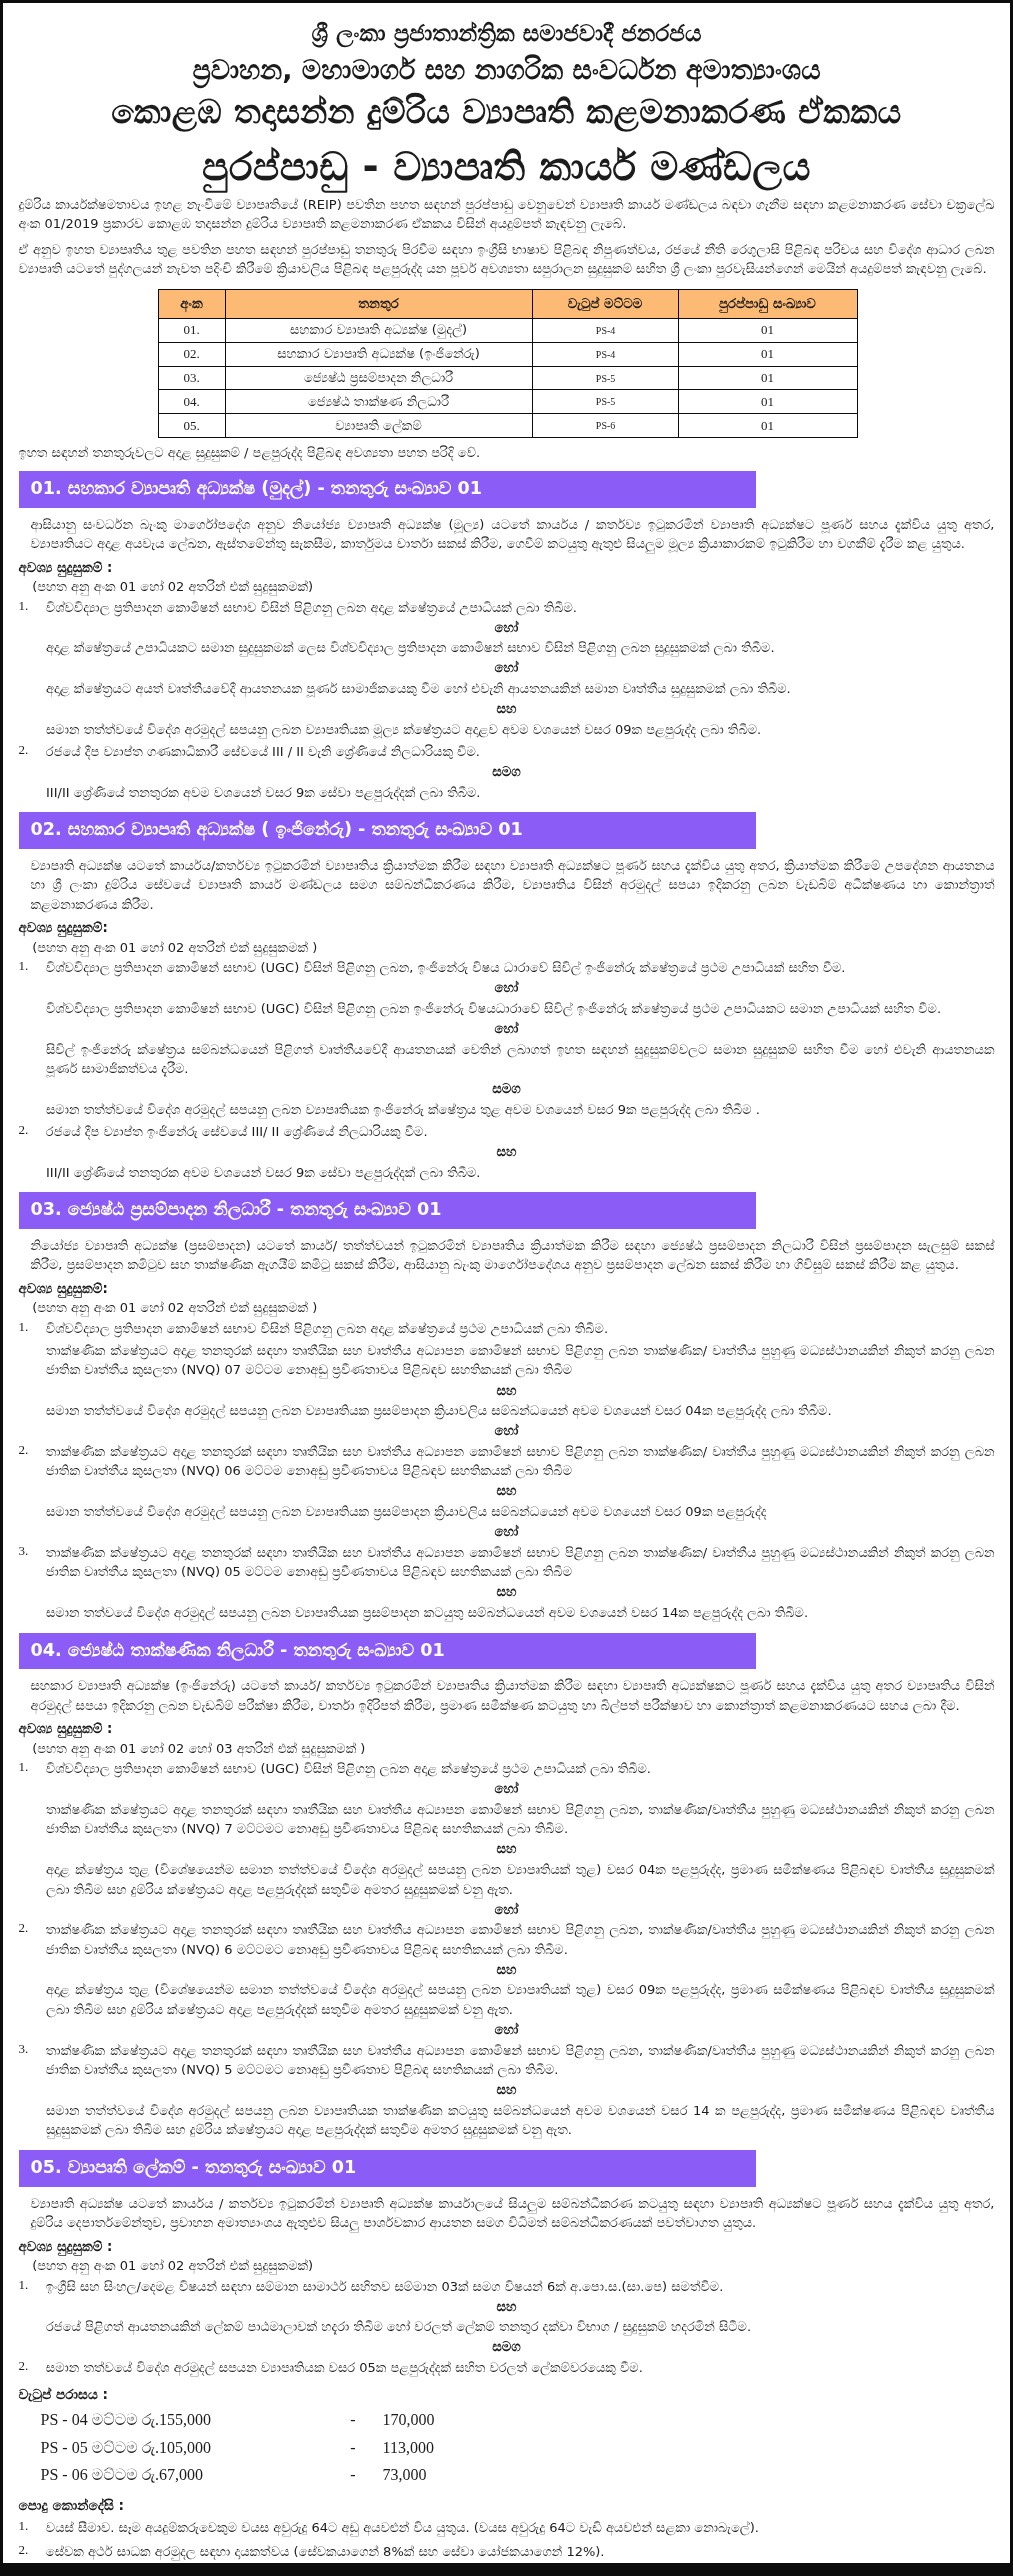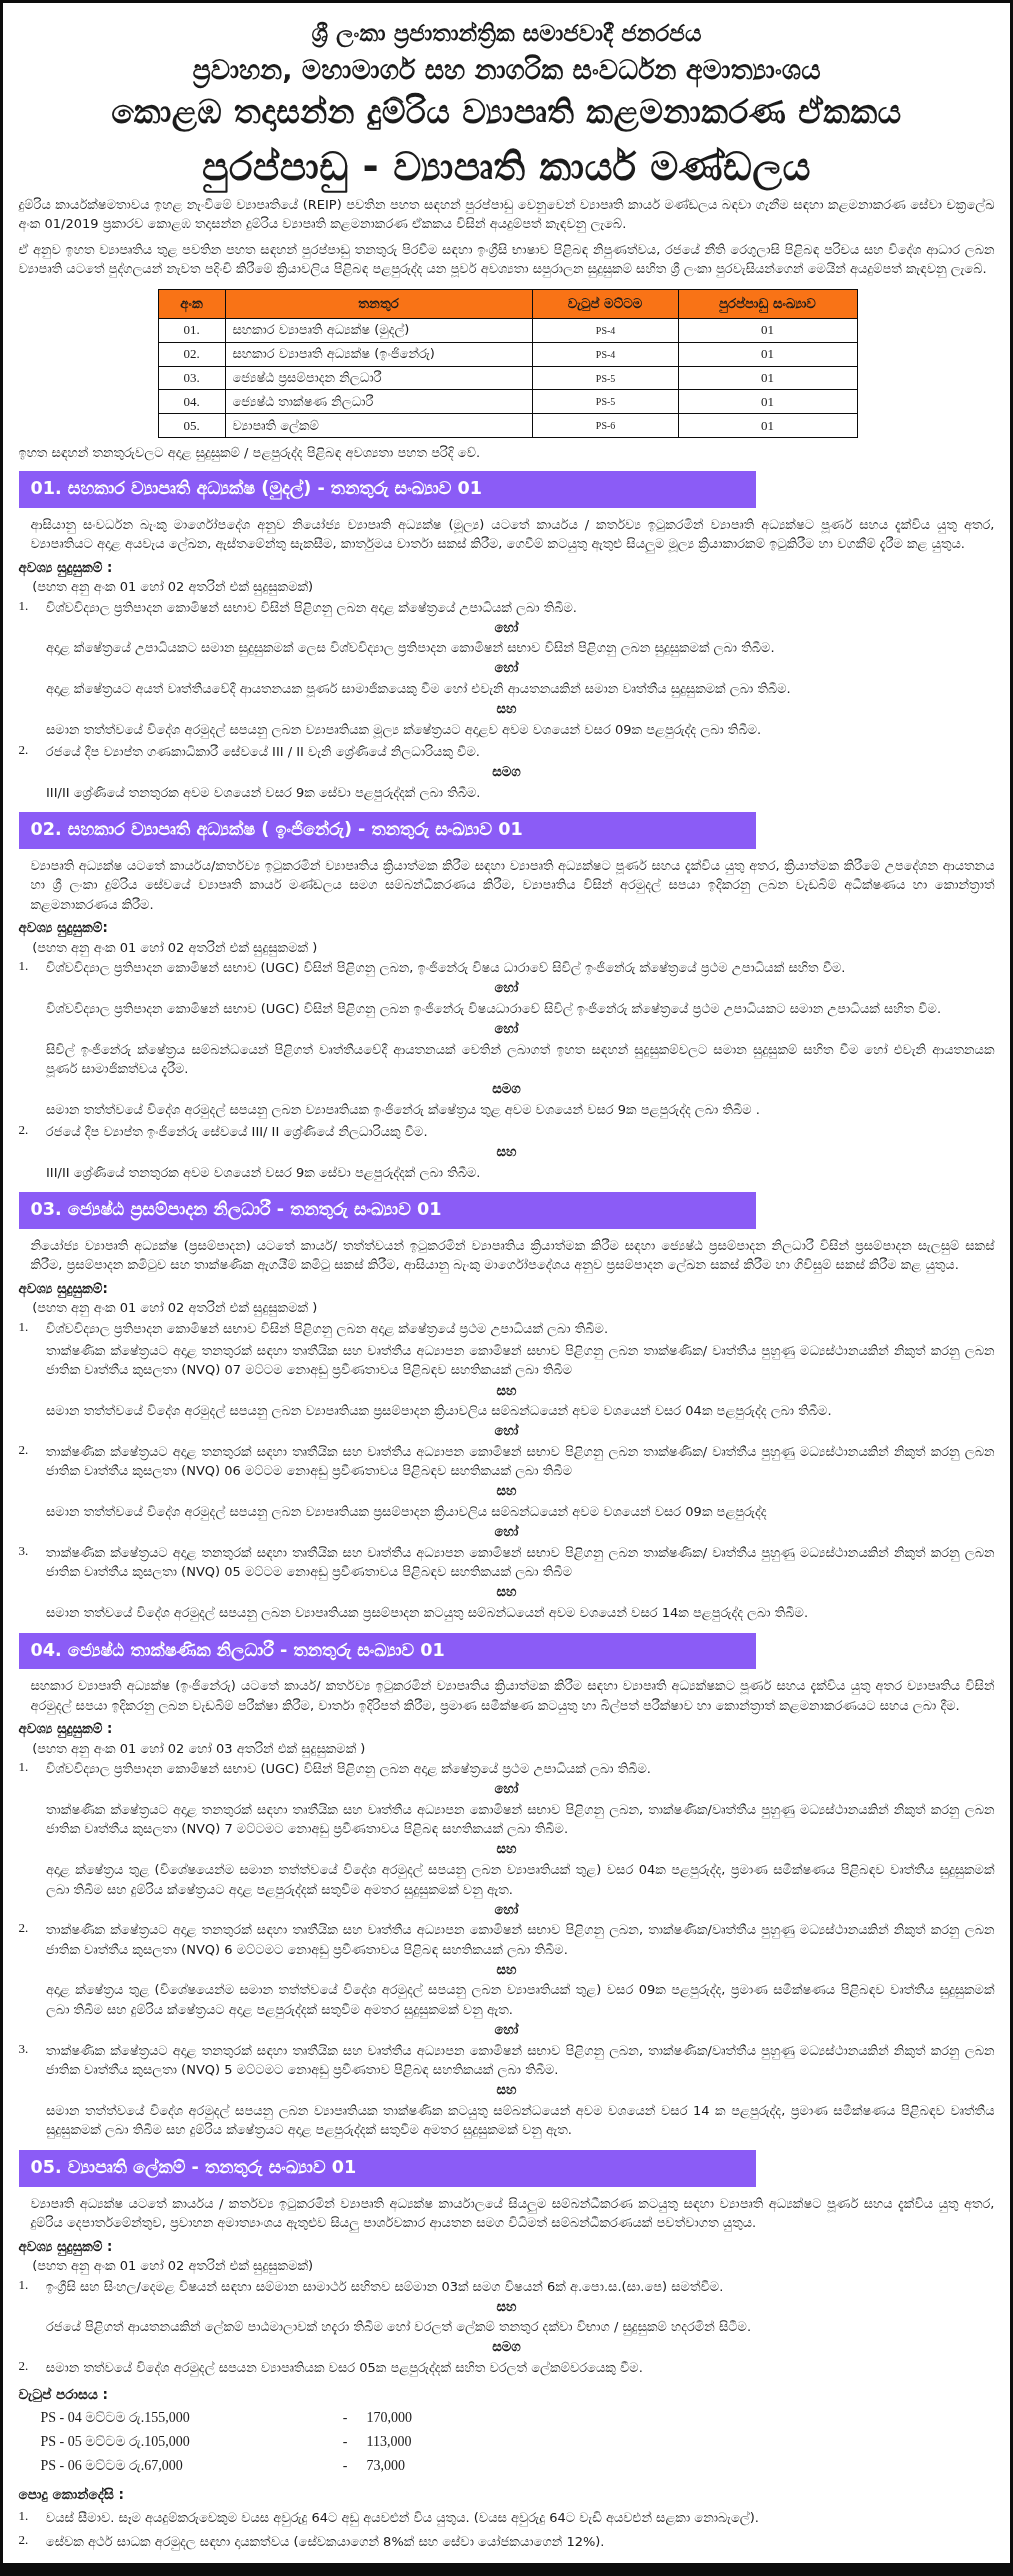--- a/index.html
+++ b/index.html
@@ -22,23 +22,23 @@
   .hl1 { font-size: 23px; font-weight: 700; margin-top: 12px; line-height: 1.15; }
   .hl2 { font-size: 27px; font-weight: 800; margin-top: 7.7px;  line-height: 1.15; }
   .hl3 { font-size: 33px; font-weight: 900; margin-top: 8.6px; line-height: 1.12; letter-spacing: 0.4px; }
   .hl4 { font-size: 39px; font-weight: 900; margin-top: 15px; line-height: 1.1;  letter-spacing: 0.4px; }
   
   .intro p { font-size: 13px; line-height: 1.5; text-align: justify; margin: 6px 0; }
   
   .vtable { border-collapse: collapse; margin: 10.3px 0 5.2px 139px; }
   .vtable th, .vtable td { border: 1.7px solid #0c0c0c; }
   .vtable th {
-    background: #f97316; font-size: 13.3px; font-weight: 700; padding: 6px 5.2px;
-  }
-  .vtable td { font-size: 13px; padding: 3.4px 6.9px; height: 23px; }
+    background: #fdba74; font-size: 13.3px; font-weight: 700; padding: 6px 5.2px;
+  }
+  .vtable td { font-size: 13px; padding: 3.4px 6.9px; height: 23px; text-align: center; }
   .vtable th:nth-child(1), .vtable td:nth-child(1) { width: 67px; }
   .vtable th:nth-child(2), .vtable td:nth-child(2) { width: 307px; }
   .vtable th:nth-child(3), .vtable td:nth-child(3) { width: 146px; }
   .vtable th:nth-child(4), .vtable td:nth-child(4) { width: 179px; }
   .vtable td:nth-child(1), .vtable td:nth-child(3), .vtable td:nth-child(4) {
     text-align: center; font-family: "Liberation Serif", serif;
   }
   .vtable td:nth-child(3) { font-size: 10px; padding-left: 8px; }
   .tnote { font-size: 13px; margin: 6.9px 0 1.7px 0; }
   
@@ -52,22 +52,23 @@
   .qnote  { font-size: 13px; margin: 3.4px 0 1.7px 13.7px; }
   .conj   { text-align: center; font-weight: 800; font-size: 13.3px; margin: 2.6px 0; }
   .nrow   { display: flex; margin: 2.6px 0; }
   .nnum   { min-width: 17px; margin-right: 10.3px; font-size: 13px; font-family: "Liberation Serif", serif; }
   .ntxt   { flex: 1; font-size: 13px; line-height: 1.5; text-align: justify; }
   .pitem  { font-size: 13px; line-height: 1.5; text-align: justify; margin: 2.6px 0 2.6px 27.5px; }
   
   .blabel { font-size: 13.7px; font-weight: 800; margin: 8.6px 0 3.4px 0; }
   .srow {
     display: grid; grid-template-columns: 283px 43px 120px;
-    margin-left: 22px; font-size: 14px; line-height: 1.7;
+    margin-left: 22px; font-size: 16px; line-height: 1.7;
     font-family: "Liberation Serif", serif;
+    gap: 8px;
   }
   .sdash { text-align: center; }
   .conds .nrow { margin: 4.3px 0; }
 </style>
 </head>
 <body>
 
 <div class="page">
 
   <header class="hd">

